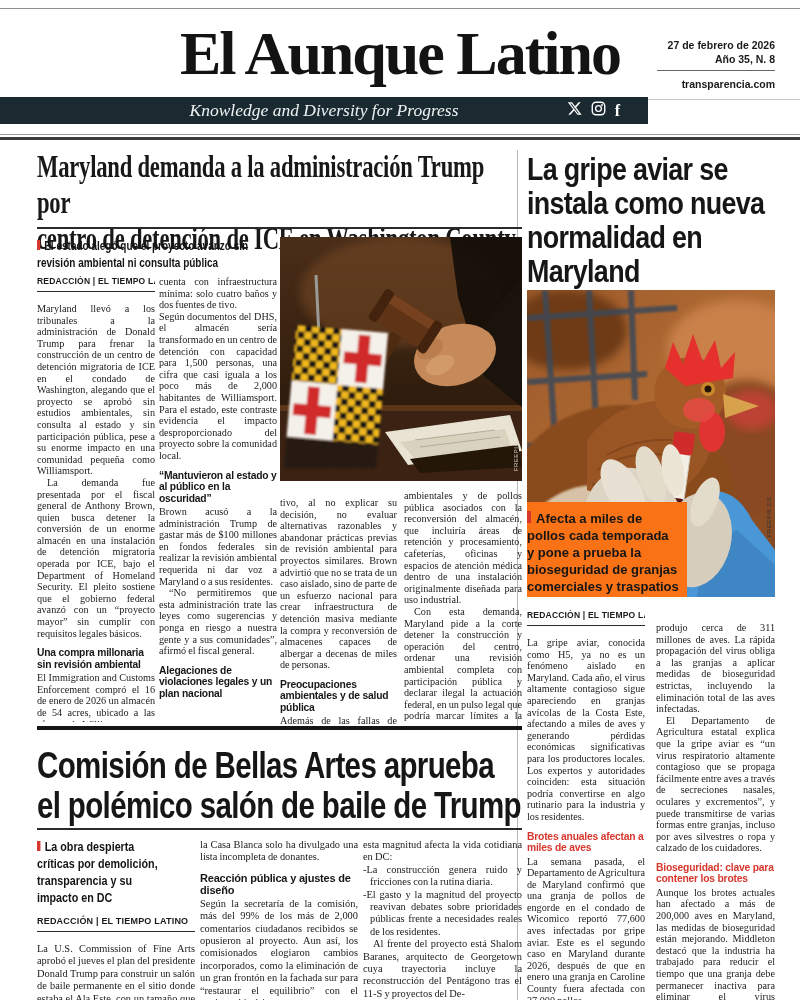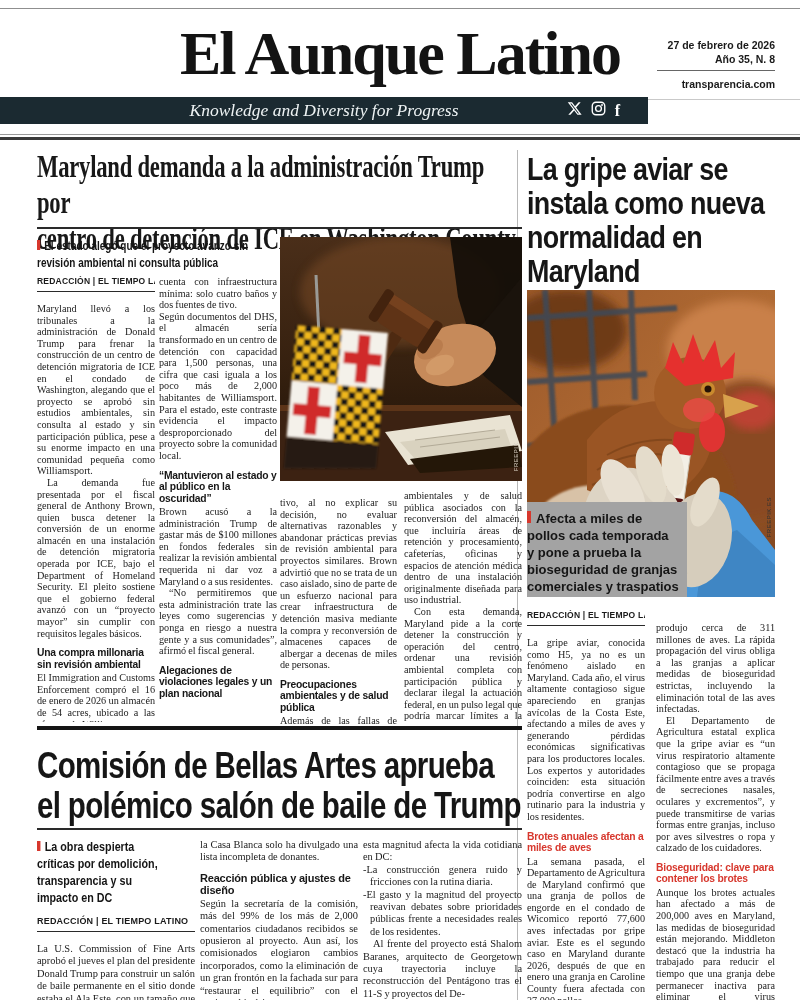--- a/index.html
+++ b/index.html
@@ -62,21 +62,21 @@
   .a3c3 { left:326px; width:159px; }
   .a3 .bp { font-size:10.4px; line-height:12.4px; }
   .a3 .subhead { font-size:12.5px; line-height:17px; transform:scaleX(0.86); }
   .a3 .kicker { font-size:9px; margin-top:9px; }
   .a3 .bh { font-size:11px; line-height:12px; }
 
   
   .a2 { position:absolute; left:527px; top:150px; width:248px; height:850px; }
   .a2hl { font-size:32px; line-height:34px; width:296px; transform:scaleX(0.84); position:absolute; top:2px; left:0; }
   .img2 { position:absolute; left:0; top:140px; width:248px; height:307px; overflow:hidden; }
-  .capbox { position:absolute; left:0; bottom:0; width:160px; background:#a3a3a3; padding:8px 8px 2px 0; }
+  .capbox { position:absolute; left:0; bottom:0; width:160px; background:#f97316; padding:8px 8px 2px 0; }
   .caption { font-family:"Liberation Sans", sans-serif; font-weight:bold; font-size:13px; line-height:17px; color:#151515; }
   .a2cA { position:absolute; left:0; top:460px; width:118px; height:390px; overflow:hidden; }
   .a2cB { position:absolute; left:129px; top:462px; width:119px; height:388px; overflow:hidden;margin-top:10px; }
 </style>
 </head>
 <body>
 
 <div class="page">
 
   <div class="topline"></div>
@@ -197,21 +197,21 @@
 
     </div>
 
     <div class="a1c3">
       <p class="bp">tivo, al no explicar su decisión, no evaluar alternativas razonables y abandonar prácticas previas de revisión ambiental para proyectos similares. Brown advirtió que no se trata de un caso aislado, sino de parte de un esfuerzo nacional para crear infraestructura de detención masiva mediante la compra y reconversión de almacenes capaces de albergar a decenas de miles de personas.</p>
       <div class="bh">Preocupaciones ambientales y de salud pública</div>
       <p class="bp">Además de las fallas de procedimiento, el estado señala riesgos</p>
     </div>
 
     <div class="a1c4">
-      <p class="bp">ambientales y de salud pública asociados con la reconversión del almacén, que incluiría áreas de retención y procesamiento, cafeterías, oficinas y espacios de atención médica dentro de una instalación originalmente diseñada para uso industrial.</p>
+      <p class="bp">ambientales y de pollos pública asociados con la reconversión del almacén, que incluiría áreas de retención y procesamiento, cafeterías, oficinas y espacios de atención médica dentro de una instalación originalmente diseñada para uso industrial.</p>
       <p class="bp ind">Con esta demanda, Maryland pide a la corte detener la construcción y operación del centro, ordenar una revisión ambiental completa con participación pública y declarar ilegal la actuación federal, en un pulso legal que podría marcar límites a la expansión acelerada de centros de detención migratoria bajo la administración Trump.</p>
     </div>
 
     <div class="thick"></div>
 
     <div class="a3">
       <div class="h-sans a3hl cond">
         <div>Comisión de Bellas Artes aprueba</div>
         <div>el polémico salón de baile de Trump</div>
       </div>

